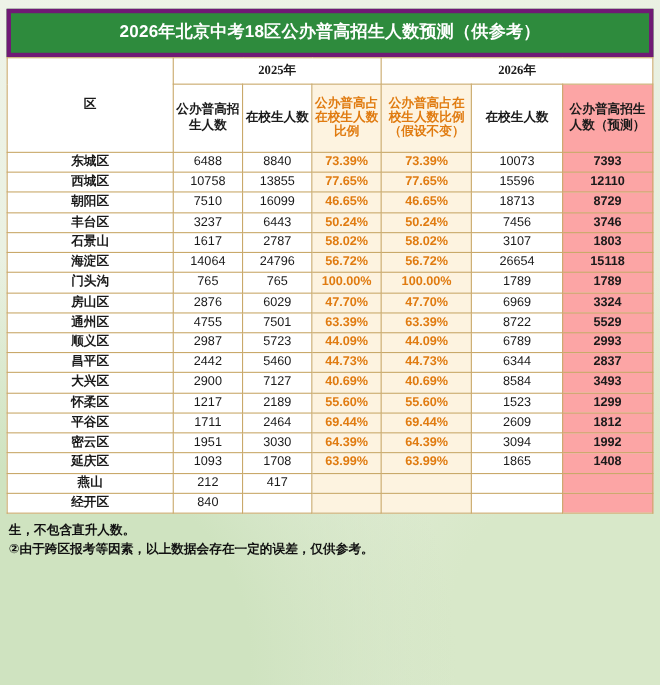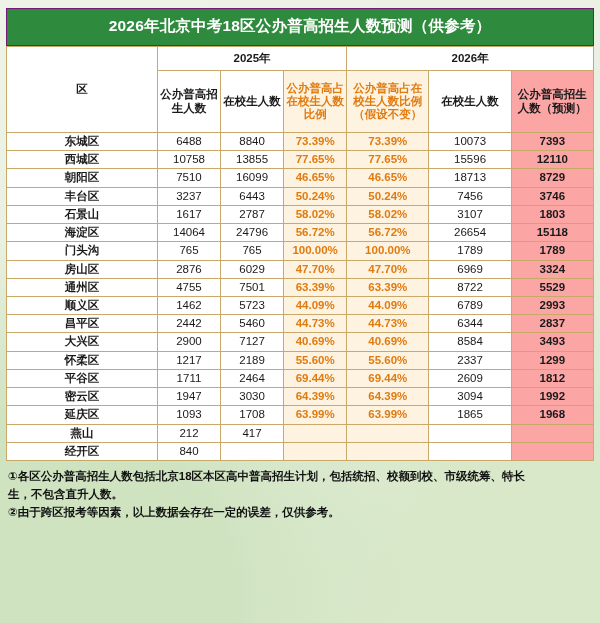--- a/index.html
+++ b/index.html
@@ -21,21 +21,21 @@
   .wrap{position:relative;padding:8px 6px 0 6px;}
 
   .title{
     background:#2e8b3d;
     color:#ffffff;
     font-size:15.5px;
     font-weight:bold;
     text-align:center;
     padding:7px 0 8px 0;
     letter-spacing:.2px;
-    border:1px solid #701a75;
+    border:4px solid #701a75;
   }
 
   table{
     border-collapse:collapse;
     width:588px;
     background:#ffffff;
     table-layout:fixed;
   }
   td,th{
     border:1px solid #c9a96a;
@@ -43,20 +43,21 @@
     vertical-align:middle;
     font-size:11.5px;
     color:#1a1a1a;
     padding:2px 1px;
     line-height:1.15;
   }
   thead td{
     font-weight:bold;
     font-size:11.5px;
     padding:0 2px;
+    font-family:Liberation Serif, serif;
   }
   .hdr-year{height:24px;}
   .hdr-sub{height:62px;}
   .orange{color:#e07b10;font-weight:bold;}
   .cream{background:#fdf3e0;}
   .lastcol{background:#fca5a5;font-weight:bold;color:#1a1a1a;}
   .rowname{font-weight:bold;}
   tbody tr{height:17px;}
   .c-dist{width:58px;}
   .c-a{width:74px;}
@@ -179,21 +180,21 @@
           <td class="c-dist rowname">通州区</td>
           <td class="c-a">4755</td>
           <td class="c-b">7501</td>
           <td class="c-c cream orange">63.39%</td>
           <td class="c-d cream orange">63.39%</td>
           <td class="c-e">8722</td>
           <td class="c-f lastcol">5529</td>
         </tr>
         <tr>
           <td class="c-dist rowname">顺义区</td>
-          <td class="c-a">1462</td>
+          <td class="c-a">2987</td>
           <td class="c-b">5723</td>
           <td class="c-c cream orange">44.09%</td>
           <td class="c-d cream orange">44.09%</td>
           <td class="c-e">6789</td>
           <td class="c-f lastcol">2993</td>
         </tr>
         <tr>
           <td class="c-dist rowname">昌平区</td>
           <td class="c-a">2442</td>
           <td class="c-b">5460</td>
@@ -210,49 +211,49 @@
           <td class="c-d cream orange">40.69%</td>
           <td class="c-e">8584</td>
           <td class="c-f lastcol">3493</td>
         </tr>
         <tr>
           <td class="c-dist rowname">怀柔区</td>
           <td class="c-a">1217</td>
           <td class="c-b">2189</td>
           <td class="c-c cream orange">55.60%</td>
           <td class="c-d cream orange">55.60%</td>
-          <td class="c-e">2337</td>
+          <td class="c-e">1523</td>
           <td class="c-f lastcol">1299</td>
         </tr>
         <tr>
           <td class="c-dist rowname">平谷区</td>
           <td class="c-a">1711</td>
           <td class="c-b">2464</td>
           <td class="c-c cream orange">69.44%</td>
           <td class="c-d cream orange">69.44%</td>
           <td class="c-e">2609</td>
           <td class="c-f lastcol">1812</td>
         </tr>
         <tr>
           <td class="c-dist rowname">密云区</td>
-          <td class="c-a">1947</td>
+          <td class="c-a">1951</td>
           <td class="c-b">3030</td>
           <td class="c-c cream orange">64.39%</td>
           <td class="c-d cream orange">64.39%</td>
           <td class="c-e">3094</td>
           <td class="c-f lastcol">1992</td>
         </tr>
         <tr>
           <td class="c-dist rowname">延庆区</td>
           <td class="c-a">1093</td>
           <td class="c-b">1708</td>
           <td class="c-c cream orange">63.99%</td>
           <td class="c-d cream orange">63.99%</td>
           <td class="c-e">1865</td>
-          <td class="c-f lastcol">1968</td>
+          <td class="c-f lastcol">1408</td>
         </tr>
         <tr>
           <td class="c-dist rowname">燕山</td>
           <td class="c-a">212</td>
           <td class="c-b">417</td>
           <td class="c-c cream orange"></td>
           <td class="c-d cream orange"></td>
           <td class="c-e"></td>
           <td class="c-f lastcol"></td>
         </tr>
@@ -262,18 +263,17 @@
           <td class="c-b"></td>
           <td class="c-c cream orange"></td>
           <td class="c-d cream orange"></td>
           <td class="c-e"></td>
           <td class="c-f lastcol"></td>
         </tr>
       </tbody>
   </table>
 
   <div class="notes">
-    <div>①各区公办普高招生人数包括北京18区本区高中普高招生计划，包括统招、校额到校、市级统筹、特长</div>
     <div>生，不包含直升人数。</div>
     <div>②由于跨区报考等因素，以上数据会存在一定的误差，仅供参考。</div>
   </div>
 
 </div>
 
 </body></html>

